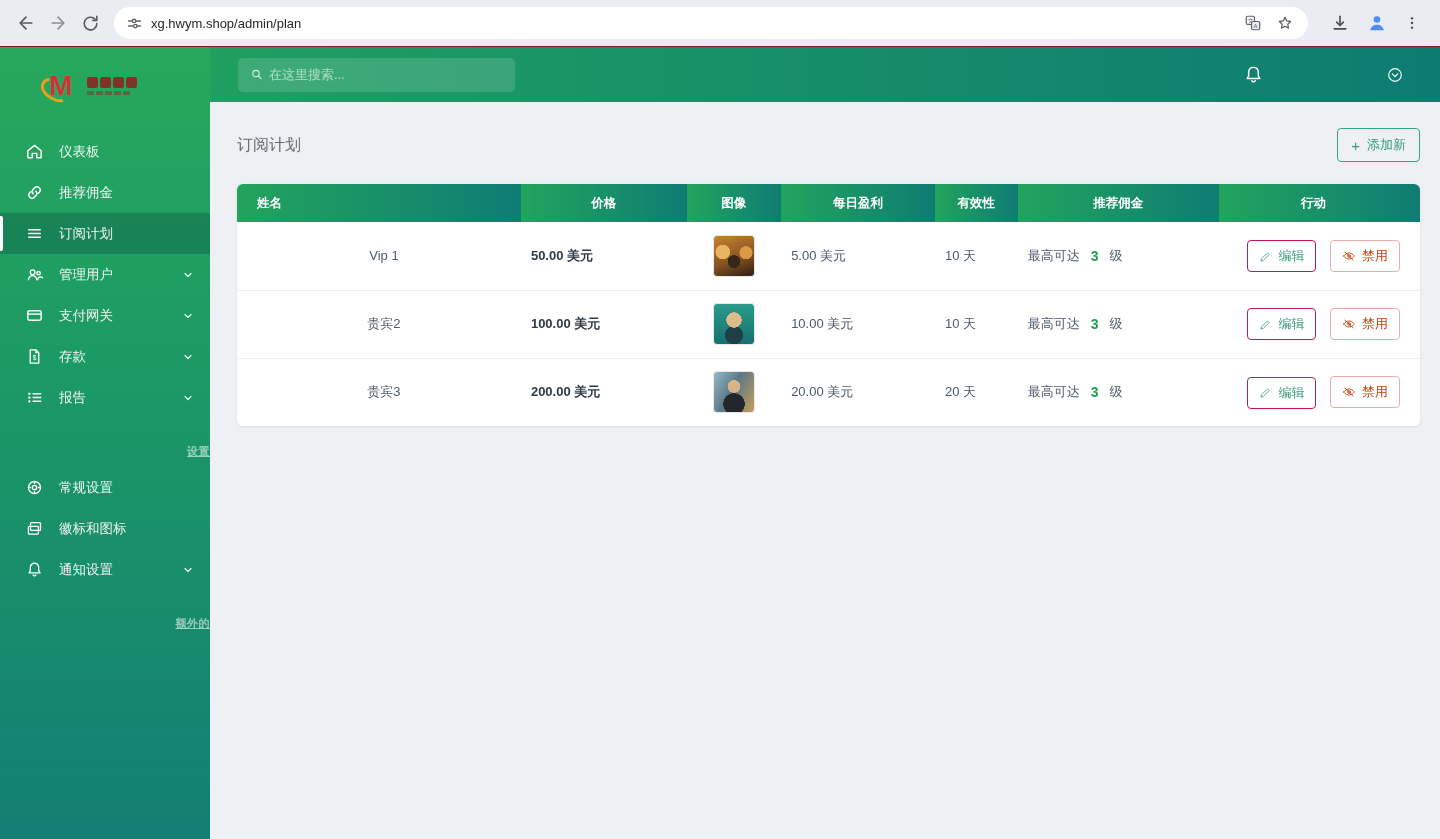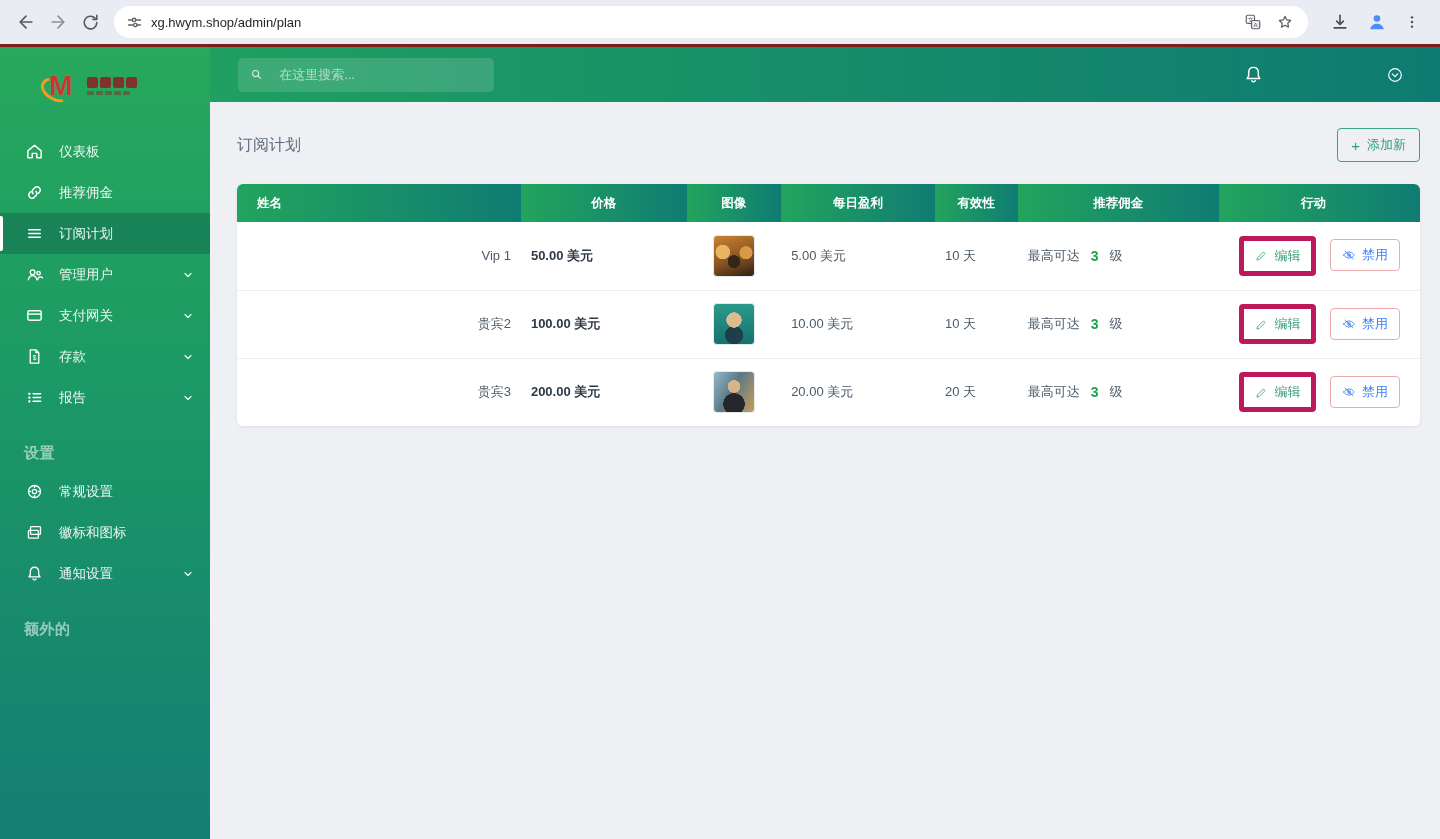--- a/index.html
+++ b/index.html
@@ -1,21 +1,21 @@
 <!DOCTYPE html>
 <html><head>
 <meta charset="utf-8">
 <style>
   * { box-sizing: border-box; margin: 0; padding: 0; }
   html,body { width:1440px; height:839px; overflow:hidden;
     font-family:"Liberation Sans", sans-serif; background:#eef0f4; }
 
   
   .browser { height:47px; background:#e9ecf3; display:flex; align-items:center;
-    padding:0 10px; border-bottom:3px solid #7f1d1d; }
+    padding:0 10px; border-bottom:1px solid #7f1d1d; }
   .b-btn { width:32px; height:32px; display:flex; align-items:center; justify-content:center;
     border-radius:50%; cursor:pointer; flex:0 0 auto; }
   .urlbar { flex:1; height:32px; background:#ffffff; border-radius:16px; margin:0 8px;
     display:flex; align-items:center; padding:0 12px; }
   .url-text { font-size:13px; color:#24262b; margin-left:8px; flex:1; }
   .pill-icons { display:flex; align-items:center; gap:14px; margin-left:auto; padding-right:2px; }
   .chrome-right { display:flex; align-items:center; gap:16px; padding:0 10px 0 14px; }
 
   
   .app { display:flex; height:792px; }
@@ -30,39 +30,39 @@
     color:#d32f2f; text-shadow:0 0 1px rgba(255,255,255,.4); }
   .logo-swoosh { position:absolute; left:-2px; top:10px; width:32px; height:22px;
     border:3px solid #f59a1d; border-radius:50%;
     border-top-color:transparent; border-right-color:transparent; transform:rotate(28deg); }
   .logo-txt { display:flex; flex-direction:column; gap:3px; filter:blur(.7px); }
   .logo-txt .r1 { display:flex; gap:2px; }
   .logo-txt .r1 i { width:11px; height:11px; background:#8f1f1f; border-radius:2px; opacity:.85; }
   .logo-txt .r2 { display:flex; gap:2px; }
   .logo-txt .r2 i { width:7px; height:4px; background:#8f1f1f; border-radius:1px; opacity:.45; }
 
-  .nav { padding-top:18px; }
+  .nav { padding-top:18px;text-align:right; }
   .s-item { position:relative; display:flex; align-items:center; height:41px;
     padding:0 16px 0 24px; font-size:13.5px; color:rgba(255,255,255,.93); cursor:pointer; }
   .s-item .s-icon { width:20px; height:20px; margin-right:15px; display:flex;
     align-items:center; justify-content:center; flex:0 0 auto; }
   .s-item .chev { margin-left:auto; opacity:.9; display:flex; }
   .s-item.active { background:rgba(7,66,62,.30); }
   .s-item.active::before { content:""; position:absolute; left:0; top:3px; bottom:3px;
     width:3px; background:#fff; border-radius:0 2px 2px 0; }
-  .s-section { font-size:15px; font-weight:bold; letter-spacing:.5px;
-    color:rgba(255,255,255,.55); padding:26px 0 8px 24px; }
+  .s-section { font-size:11px; font-weight:bold; letter-spacing:.5px;
+    color:rgba(255,255,255,.55); padding:26px 0 8px 24px;text-decoration:underline; }
 
   
   .main { flex:1; display:flex; flex-direction:column; min-width:0; }
   .topbar { height:55px; flex:0 0 55px;
     background:linear-gradient(90deg,#1f9f60 0%, #0e7b72 100%);
     display:flex; align-items:center; padding:0 28px; }
-  .search { width:256px; height:34px; background:rgba(255,255,255,.14); border-radius:5px;
-    display:flex; align-items:center; padding:0 12px; gap:16px; }
+  .search { width:277px; height:34px; background:rgba(255,255,255,.14); border-radius:5px;
+    display:flex; align-items:center; padding:0 12px; gap:5px; }
   .search input { background:transparent; border:none; outline:none; color:#fff;
     font-size:13px; width:100%; font-family:"Liberation Sans", sans-serif; }
   .search input::placeholder { color:rgba(255,255,255,.6); }
   .tb-right { margin-left:auto; display:flex; align-items:center; }
   .tb-bell { cursor:pointer; display:flex; margin-right:122px; }
   .tb-profile { cursor:pointer; display:flex; margin-right:8px; }
 
   .content { flex:1; background:#eef0f4; padding:0 20px 0 27px; overflow:hidden; }
   .page-head { display:flex; align-items:center; justify-content:space-between;
     margin-top:26px; margin-bottom:22px; }
@@ -74,21 +74,21 @@
 
   .card { background:#fff; border-radius:6px; box-shadow:0 1px 3px rgba(44,56,70,.10); overflow:hidden; }
   table { width:100%; border-collapse:collapse; table-layout:fixed; }
   thead th { background:linear-gradient(90deg,#22a45d 0%, #0f7c73 100%); color:#fff;
     font-size:12.5px; font-weight:bold; height:38px; padding:0 10px; text-align:center; }
   thead th.col-name { text-align:left; padding-left:20px;margin-top:12px; }
   thead th.col-action { padding-right:22px; }
   tbody td { height:68px; font-size:13px; color:#4d5a68; text-align:left;
     padding:0 10px; background:#fff; }
   tbody tr + tr td { border-top:1px solid #edf0f3; }
-  td.cell-name { text-align:right; padding-left:20px; }
+  td.cell-name { text-align:center; padding-left:20px; }
   td.cell-price { font-weight:bold; color:#2f3a46; }
   td.cell-action { text-align:right; padding-right:20px; white-space:nowrap; }
   .thumb { width:42px; height:42px; border-radius:4px; margin:0 auto;
     border:1px solid #e4e9ed; }
   .thumb1 { background:
       radial-gradient(circle at 50% 64%, #35261a 0 19%, rgba(0,0,0,0) 20%),
       radial-gradient(circle at 22% 40%, #e8b563 0 18%, rgba(0,0,0,0) 19%),
       radial-gradient(circle at 80% 42%, #d89a45 0 16%, rgba(0,0,0,0) 17%),
       linear-gradient(160deg,#c9832f 0%, #8a5522 55%, #2c1f12 100%); }
   .thumb2 { background:
@@ -97,22 +97,22 @@
       linear-gradient(180deg,#2b9a8a 0%, #17706f 100%); }
   .thumb3 { background:
       radial-gradient(circle at 50% 36%, #d9b488 0 19%, rgba(0,0,0,0) 20%),
       radial-gradient(circle at 50% 80%, #23272c 0 28%, rgba(0,0,0,0) 29%),
       linear-gradient(120deg,#93b9cb 0%, #5d7887 45%, #c79d58 100%); }
   .ref-wrap { display:inline-flex; align-items:center; gap:11px; }
   .ref-level { color:#1ea24c; font-weight:bold; font-size:14px; }
   .row-btn { display:inline-flex; align-items:center; gap:6px; border-radius:4px;
     font-size:13px; padding:6px 11px; background:#fff; cursor:pointer;
     font-family:"Liberation Sans", sans-serif; }
-  .btn-edit { border:5px solid #be185d; color:#3e9e7e; }
-  .btn-disable { border:1px solid #ecaab1; color:#3b82f6; margin-left:10px; }
+  .btn-edit { border:1px solid #be185d; color:#3e9e7e; }
+  .btn-disable { border:1px solid #ecaab1; color:#c2410c; margin-left:10px; }
 
   svg { display:block; }
 </style>
 </head>
 <body>
 
 <div class="browser">
   <div class="b-btn">
     <svg width="20" height="20" viewBox="0 0 24 24">
         <g stroke="#55585e" stroke-width="2" fill="none" stroke-linecap="round" stroke-linejoin="round">

